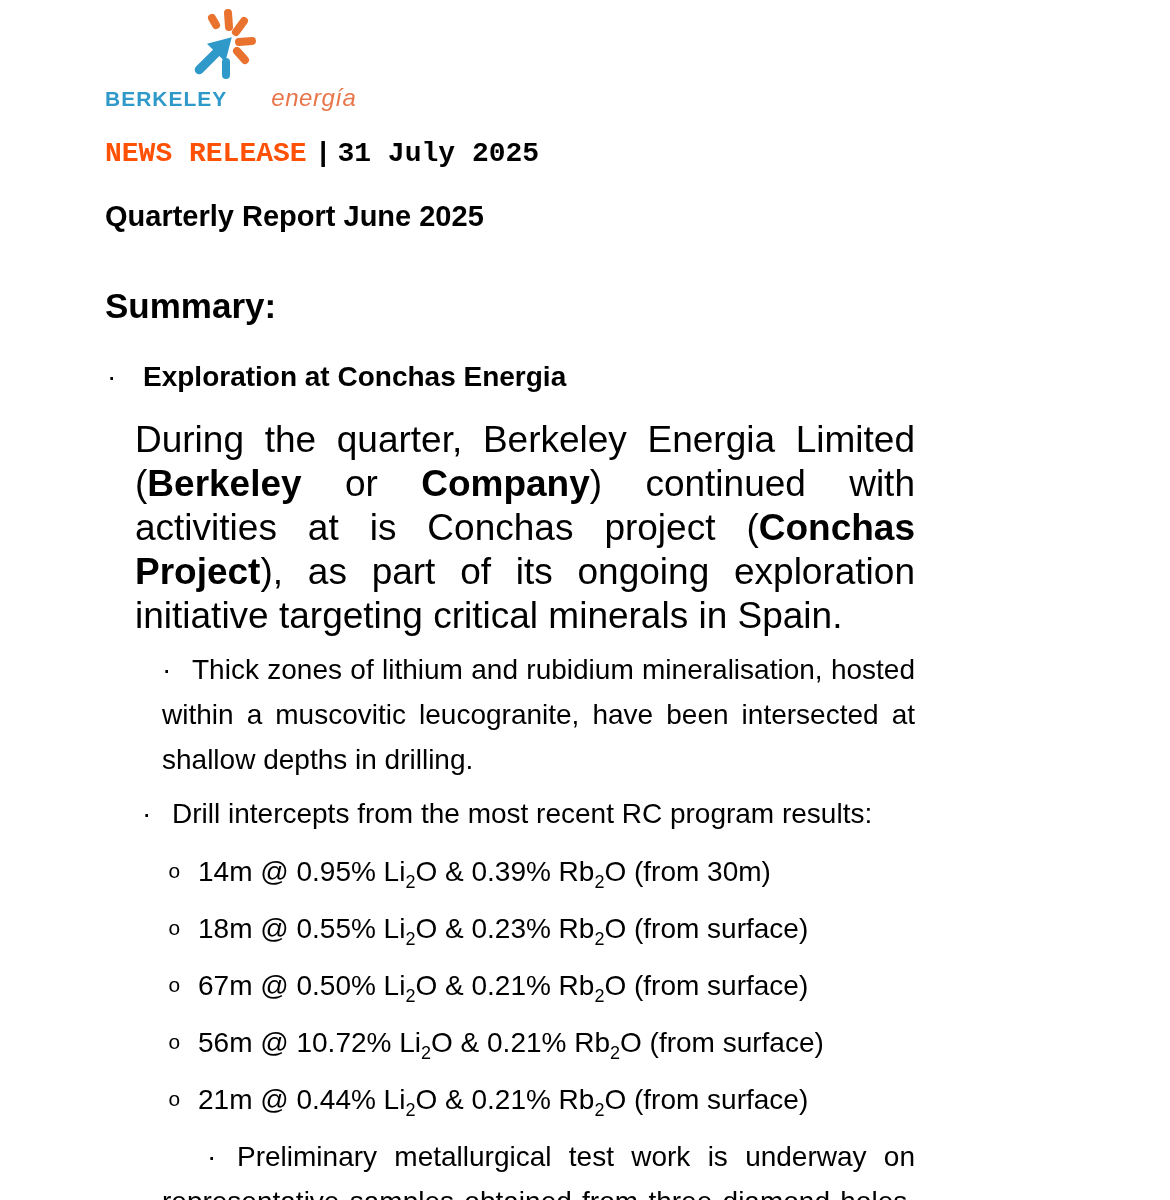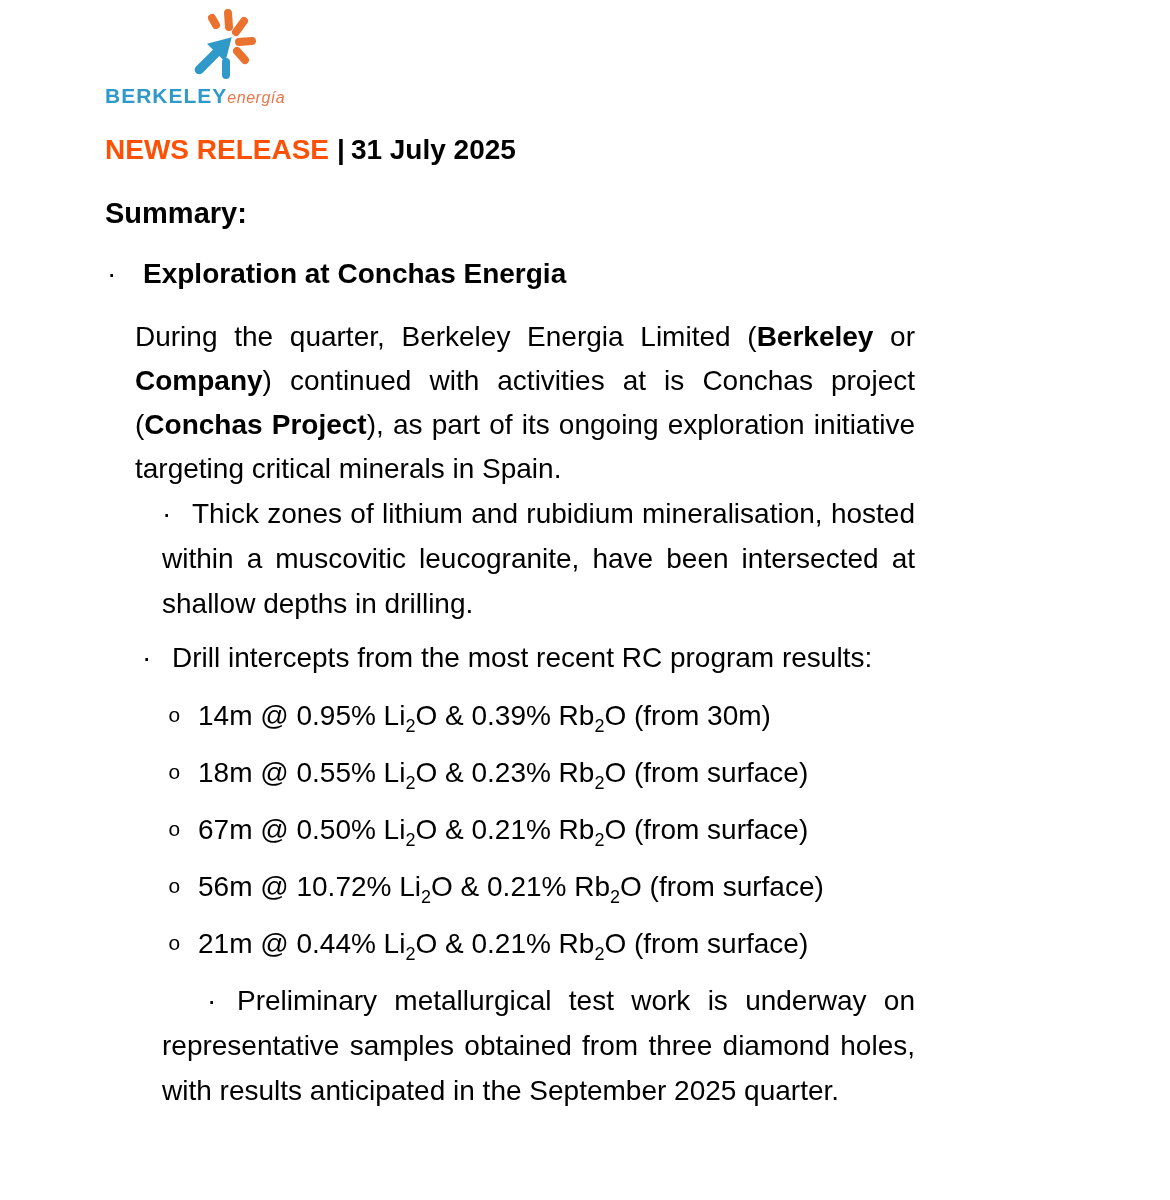--- a/index.html
+++ b/index.html
@@ -13,40 +13,40 @@
   .page { padding: 8px 255px 0 105px; }
 
   
   .logo-block { width: 190px; margin-bottom: 26px; }
   .logo-icon { display: block; margin-left: 84px; }
   .logo-brand { margin-top: 2px; white-space: nowrap; }
   .brand-first {
     color: #2f9ac9; font-weight: bold; font-size: 21px; letter-spacing: 1px;
   }
   .brand-second {
-    color: #e8764a; font-style: italic; font-size: 16px; letter-spacing: 0.5px;
+    color: #e8764a; font-style: italic; font-size: 24px; letter-spacing: 0.5px; margin-left: 44px;
   }
 
   
-  .news-line { font-weight: bold; font-size: 28px; margin-bottom: 31px; }
+  .news-line { font-weight: bold; font-size: 28px; margin-bottom: 31px; font-family: Liberation Mono, monospace; }
   .news-label { color: #ff5106; }
   .news-sep { margin: 0 6px 0 8px; }
   .report-title { font-weight: bold; font-size: 29px; margin-bottom: 53px; }
-  .summary-heading { font-weight: bold; font-size: 29px; margin-bottom: 27px; }
+  .summary-heading { font-weight: bold; font-size: 35px; margin-bottom: 34px; }
 
   
   .bullet-l1 {
     position: relative; padding-left: 38px;
     font-weight: bold; font-size: 28px; line-height: 34px; margin-bottom: 24px;
   }
   .marker-l1 { position: absolute; left: 2px; top: 0; font-weight: normal; }
 
   .para-intro {
     margin-left: 30px; width: 780px; text-align: justify;
-    font-size: 28px; line-height: 44px; 
+    font-size: 37px; line-height: 44px; margin-bottom: 9px;
   }
   .bold { font-weight: bold; }
 
   .bullet-l2 {
     position: relative; margin-left: 57px; width: 753px;
     font-size: 28px; line-height: 45px; margin-bottom: 9px;
   }
   .marker-l2 { position: absolute; left: -30px; top: 0; }
   .b2-thick { text-align: justify; text-indent: 30px; }
   .b2-drill { text-indent: 10px; margin-bottom: 13px; }
@@ -91,20 +91,21 @@
     </svg>
     <div class="logo-brand">
       <span class="brand-first">BERKELEY</span><span class="brand-second">energía</span>
     </div>
   </div>
 
   <div class="news-line">
     <span class="news-label">NEWS RELEASE</span><span class="news-sep">|</span><span>31 July 2025</span>
   </div>
 
+  <div class="report-title">Quarterly Report June 2025</div>
 
   <div class="summary-heading">Summary:</div>
 
   <div class="bullet-l1">
     <span class="marker-l1">·</span>
     <span>Exploration at Conchas Energia</span>
   </div>
 
   <div class="para-intro">
     <span>During the quarter, Berkeley Energia Limited (</span><span class="bold">Berkeley</span><span> or </span><span class="bold">Company</span><span>) continued with activities at is Conchas project (</span><span class="bold">Conchas Project</span><span>), as part of its ongoing exploration initiative targeting critical minerals in Spain.</span>

